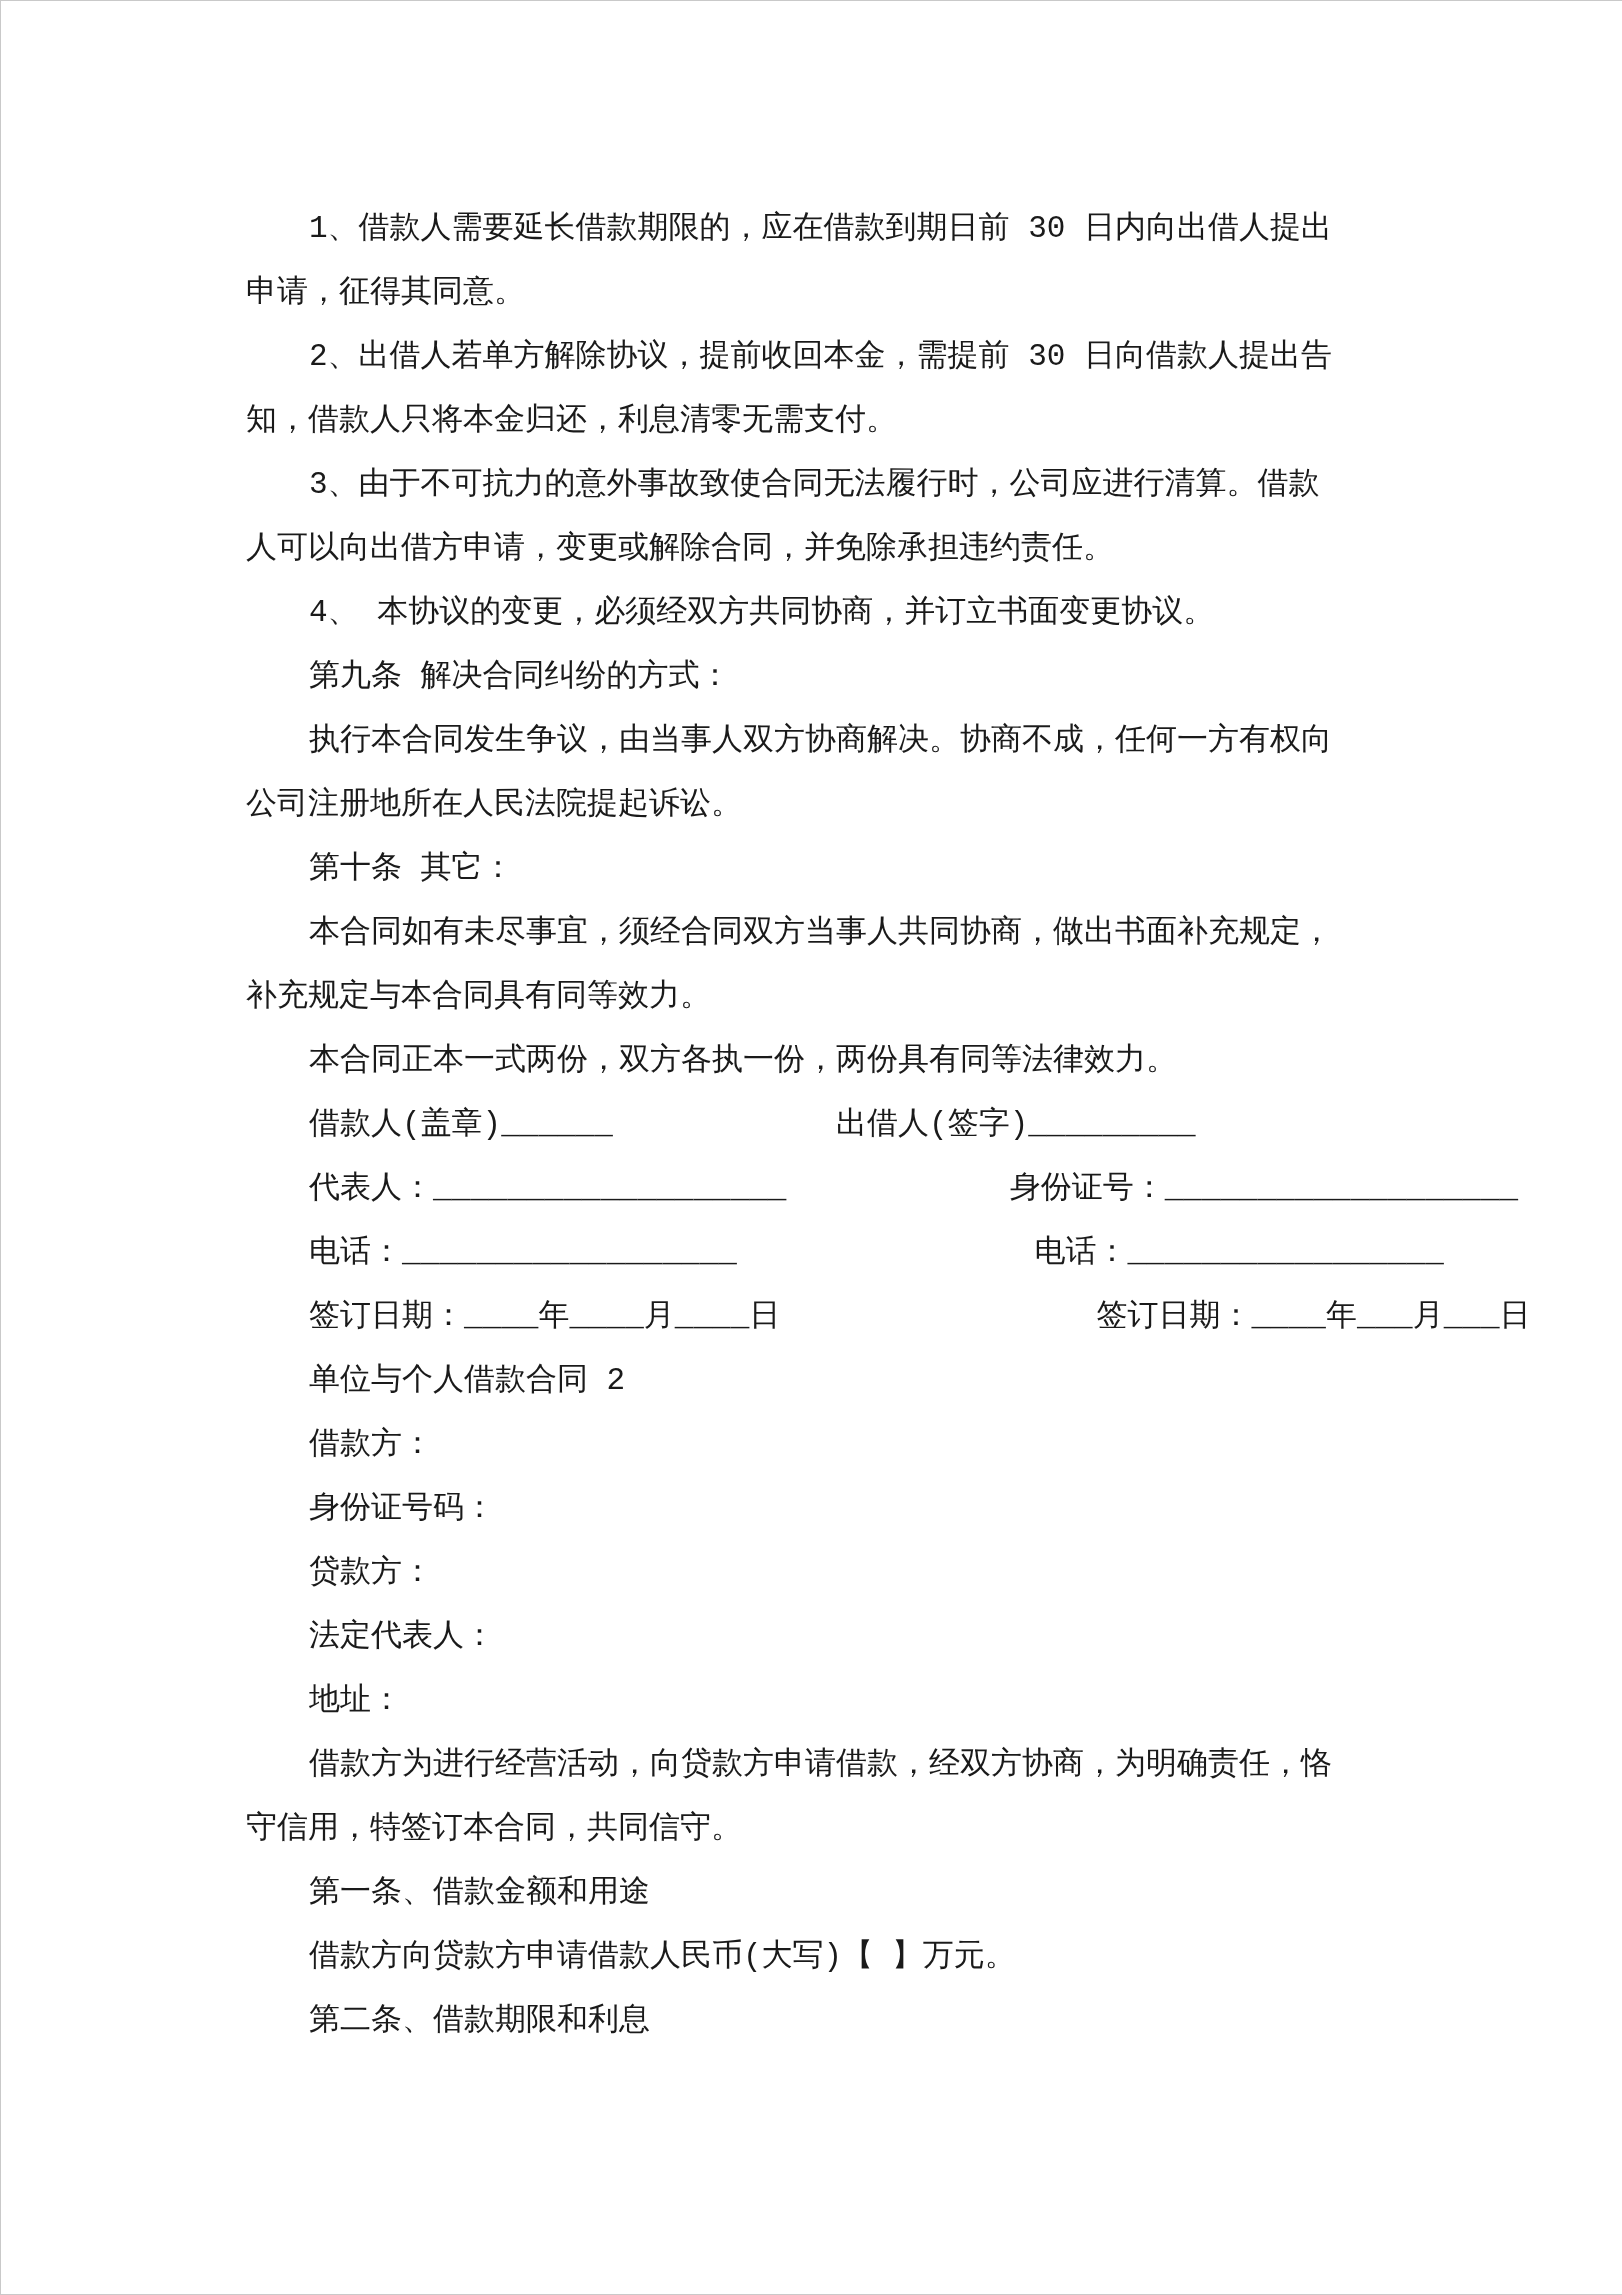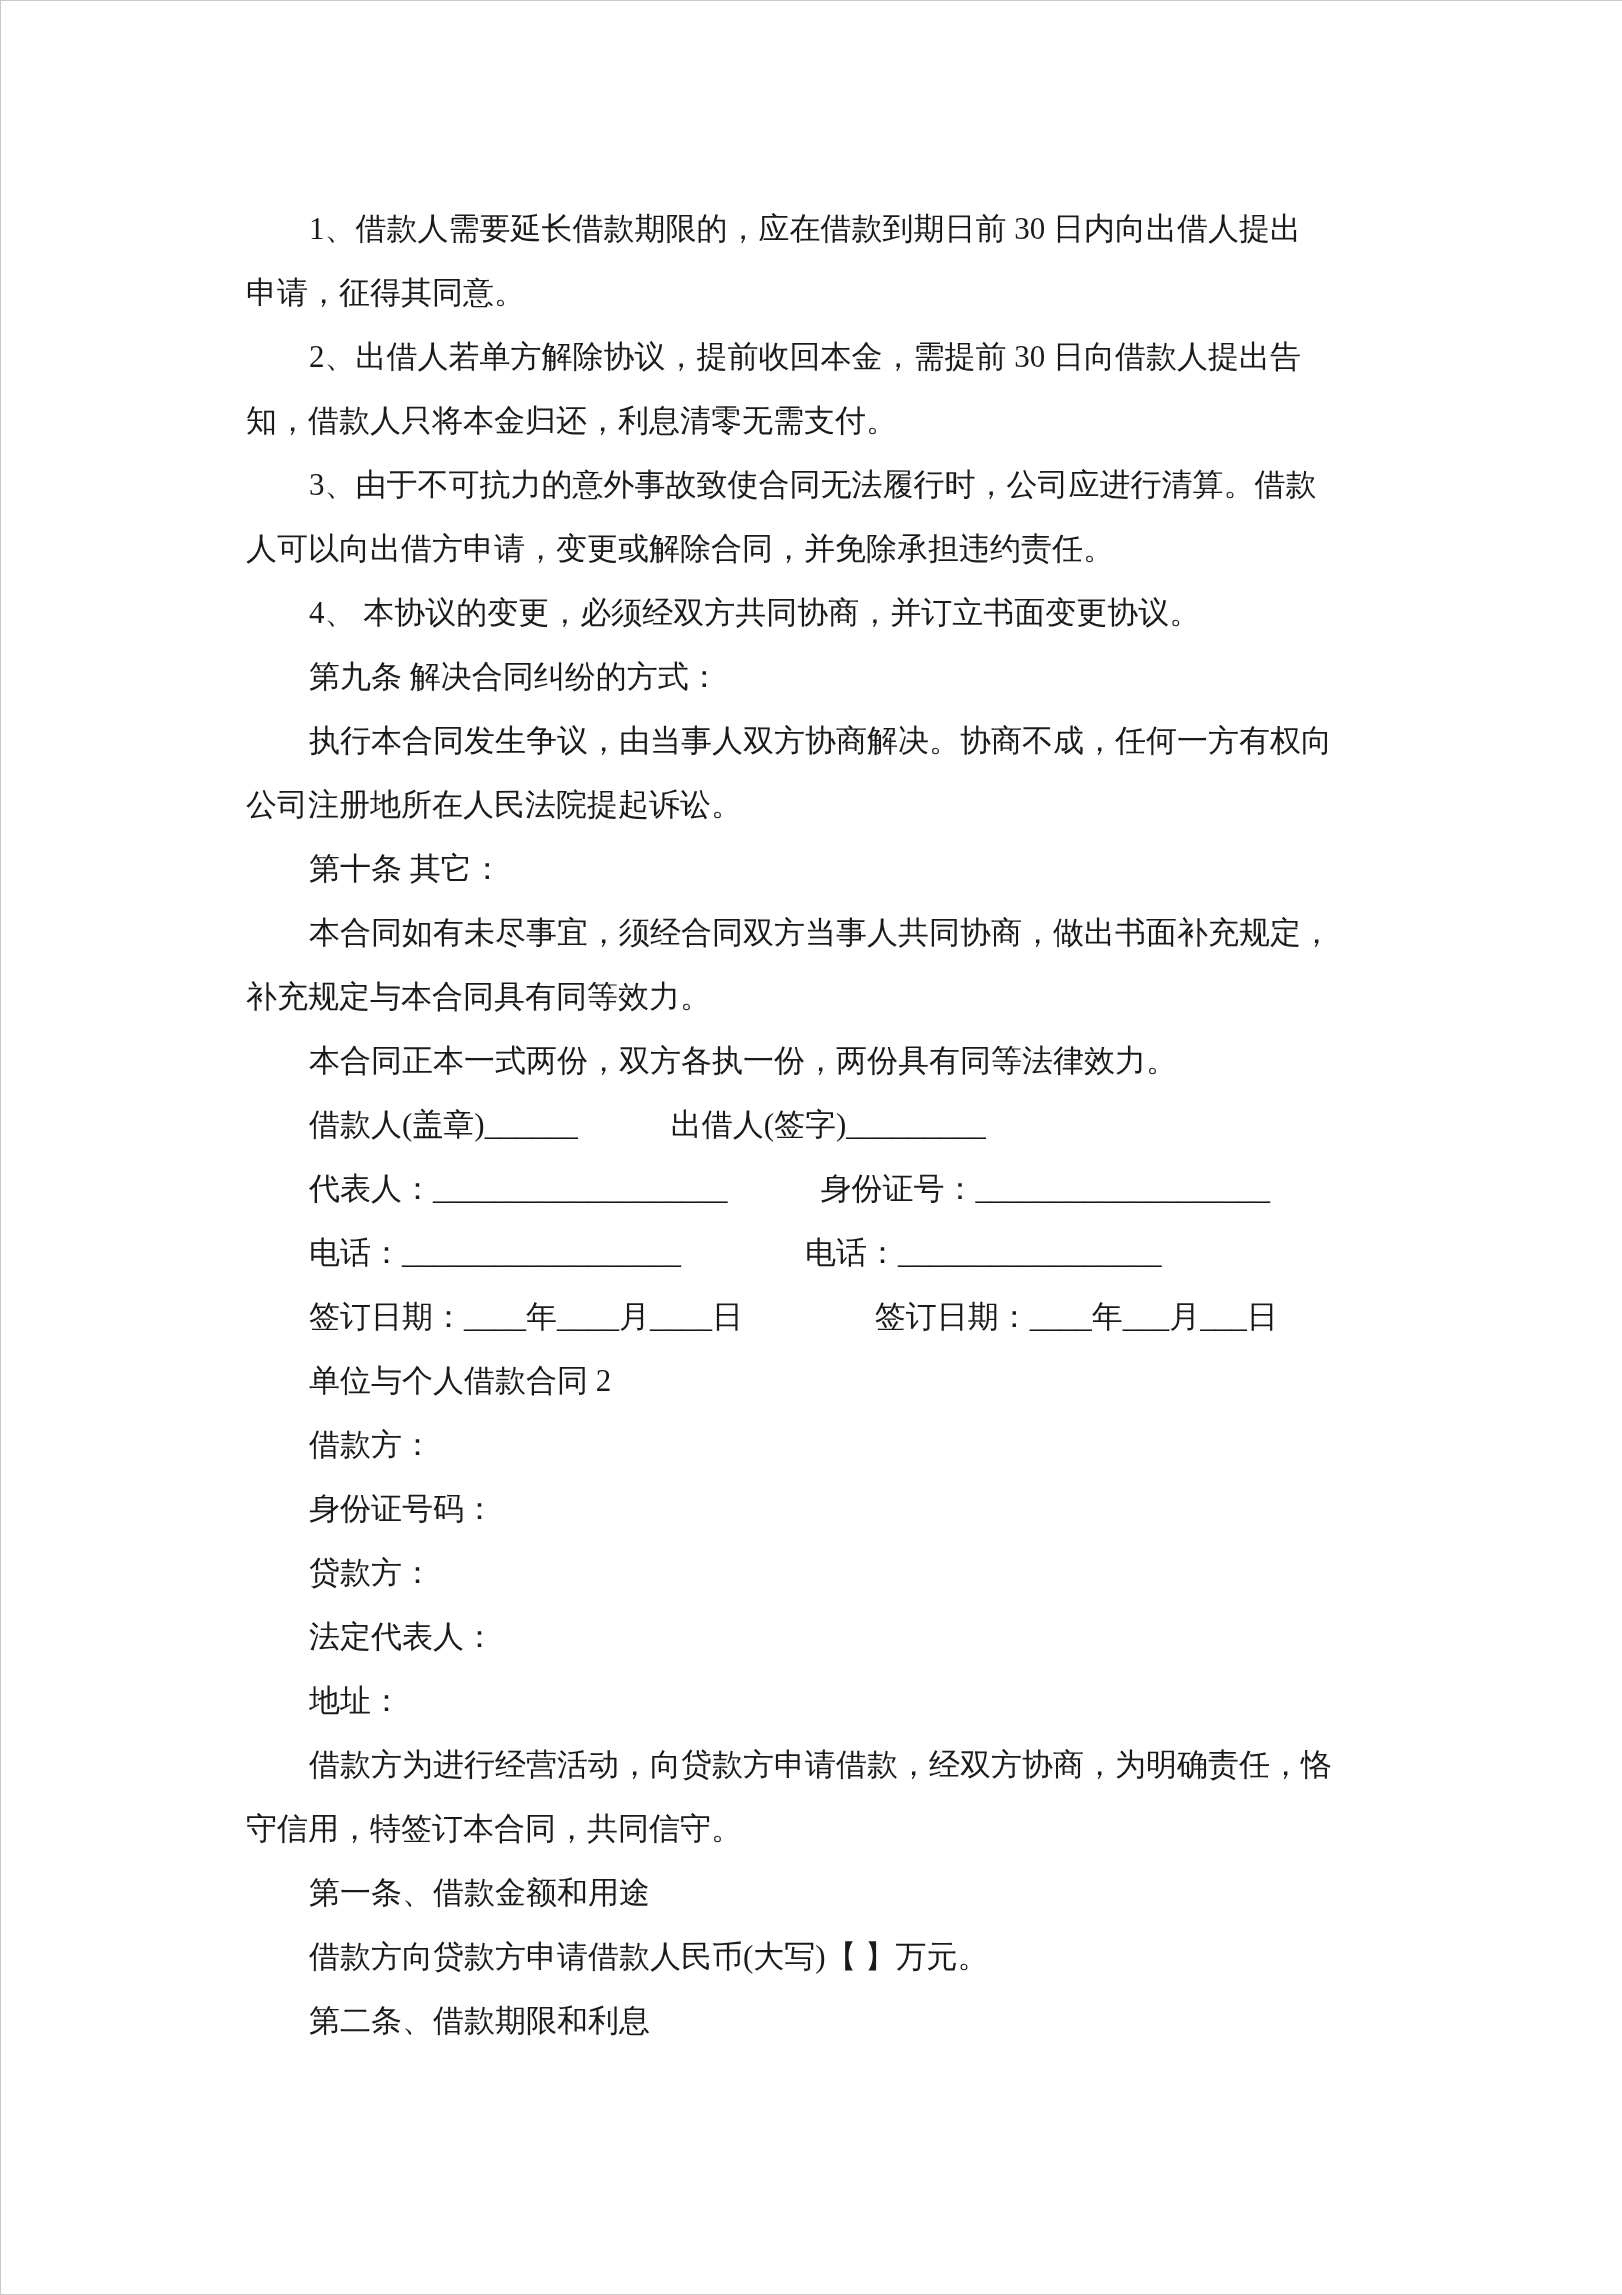--- a/index.html
+++ b/index.html
@@ -8,21 +8,21 @@
     background: #ffffff;
   }
   .page {
     position: relative;
     width: 1623px;
     height: 2295px;
     background: #ffffff;
     border: 0.7px solid #c9c9c9;
     box-sizing: border-box;
     overflow: hidden;
-    font-family: Liberation Serif, serif;
+    font-family: Liberation Mono, monospace;
   }
   .content {
     position: absolute;
     left: 245px;
     top: 196px;
     width: 1139px;
     font-size: 31px;
     line-height: 64px;
     color: #1a1a1a;
     white-space: pre;

